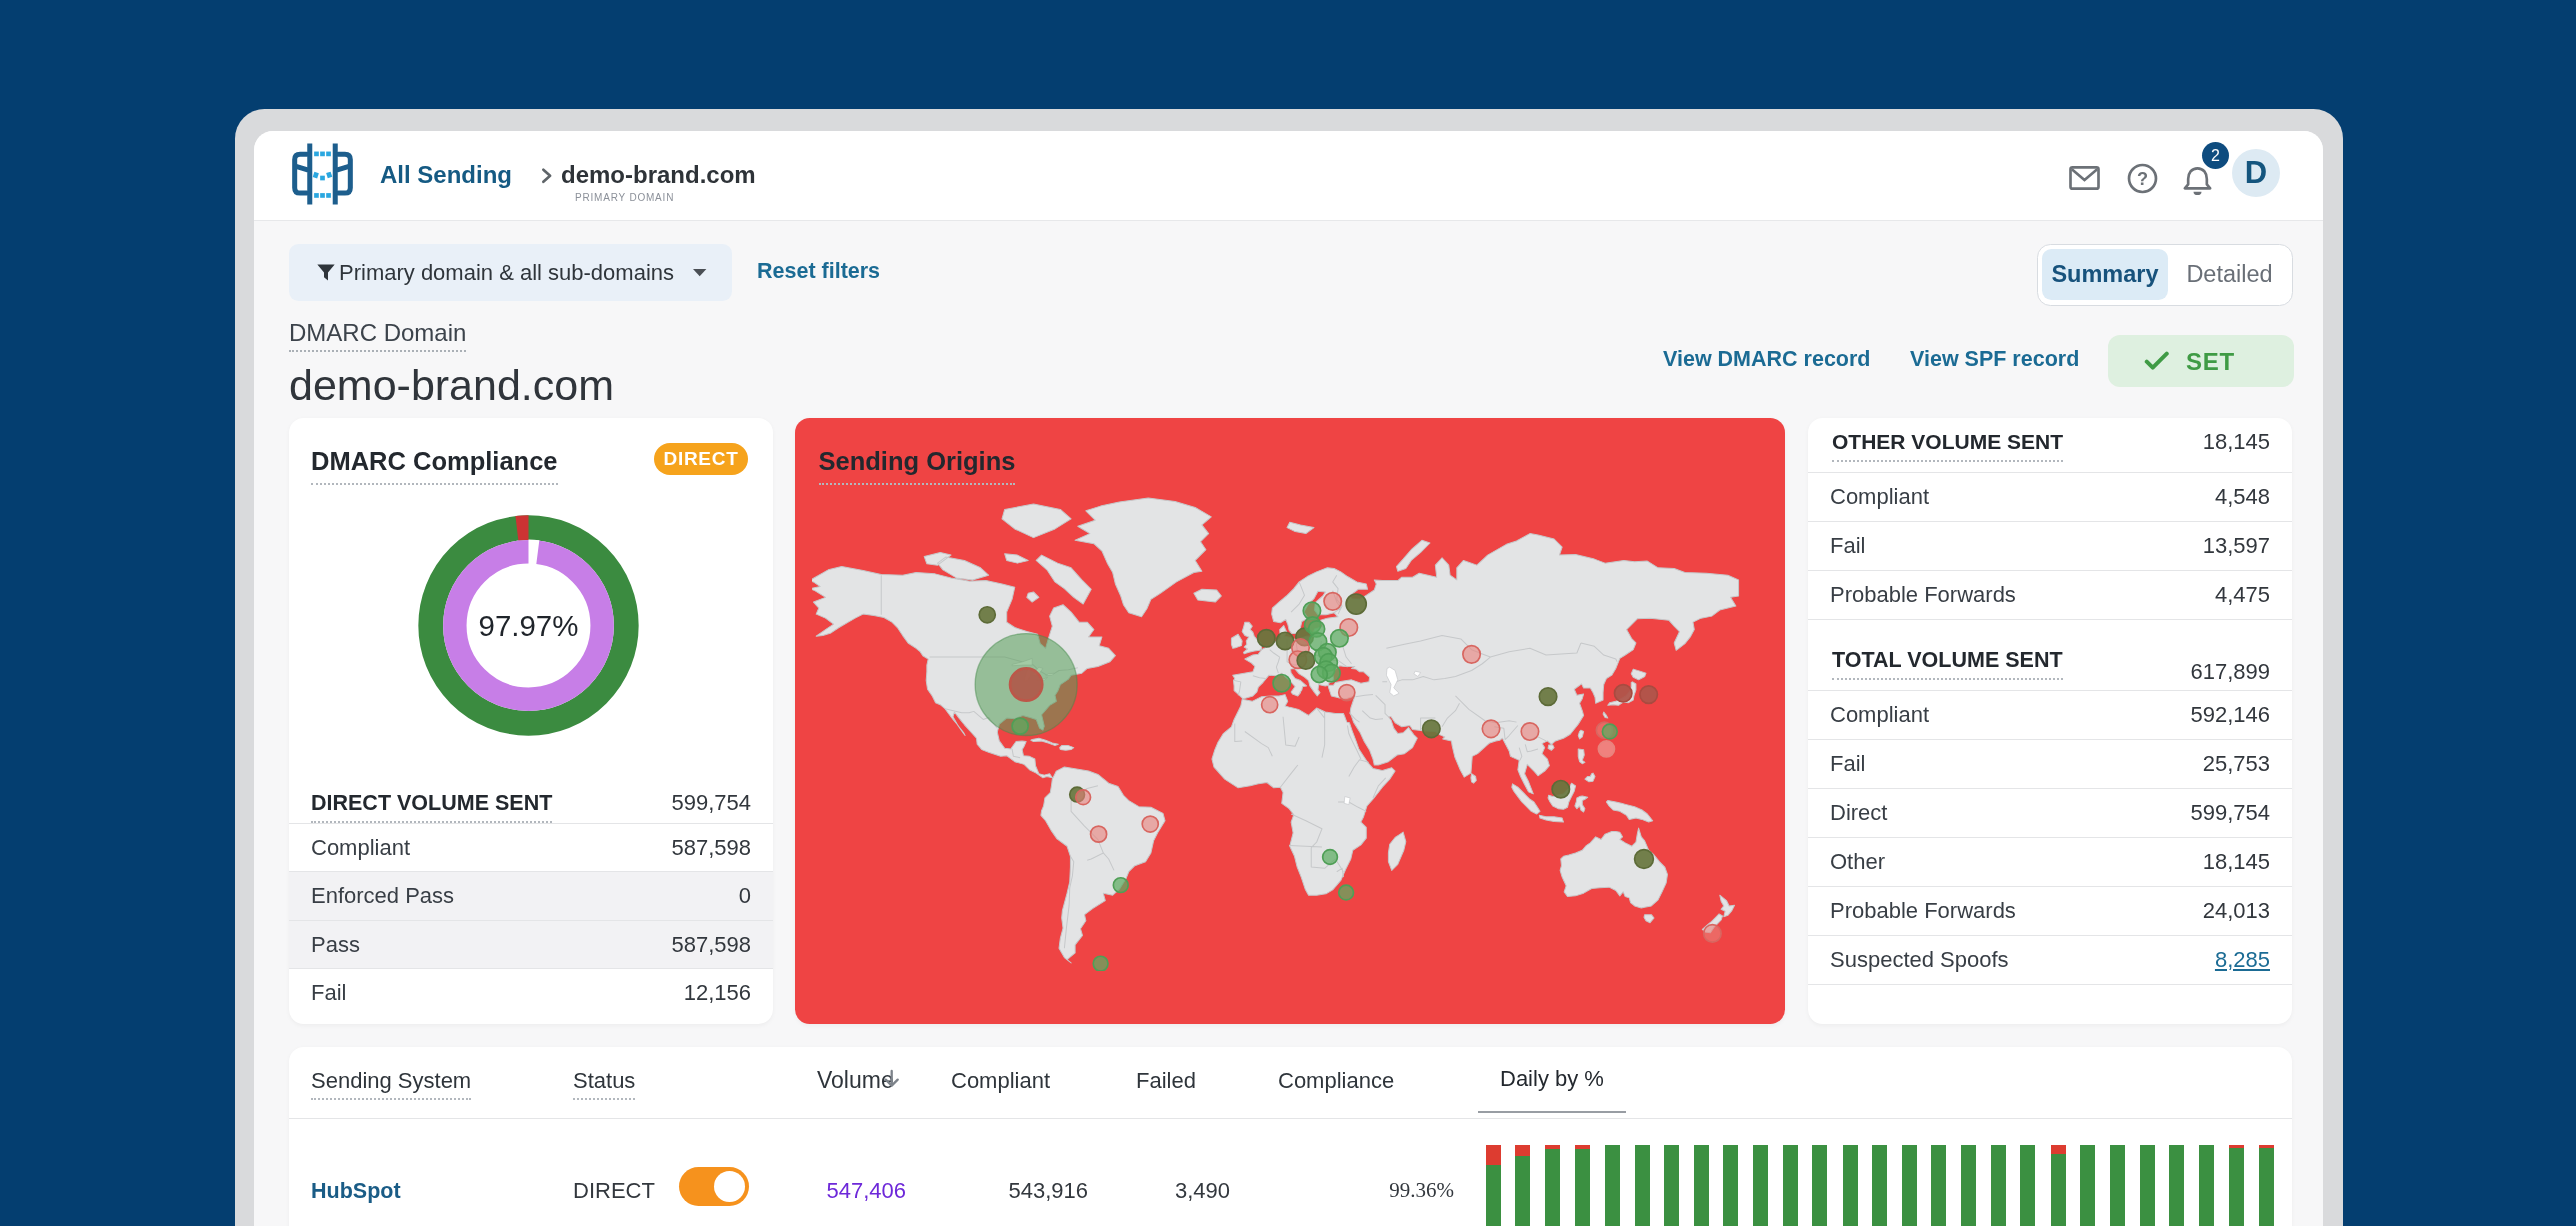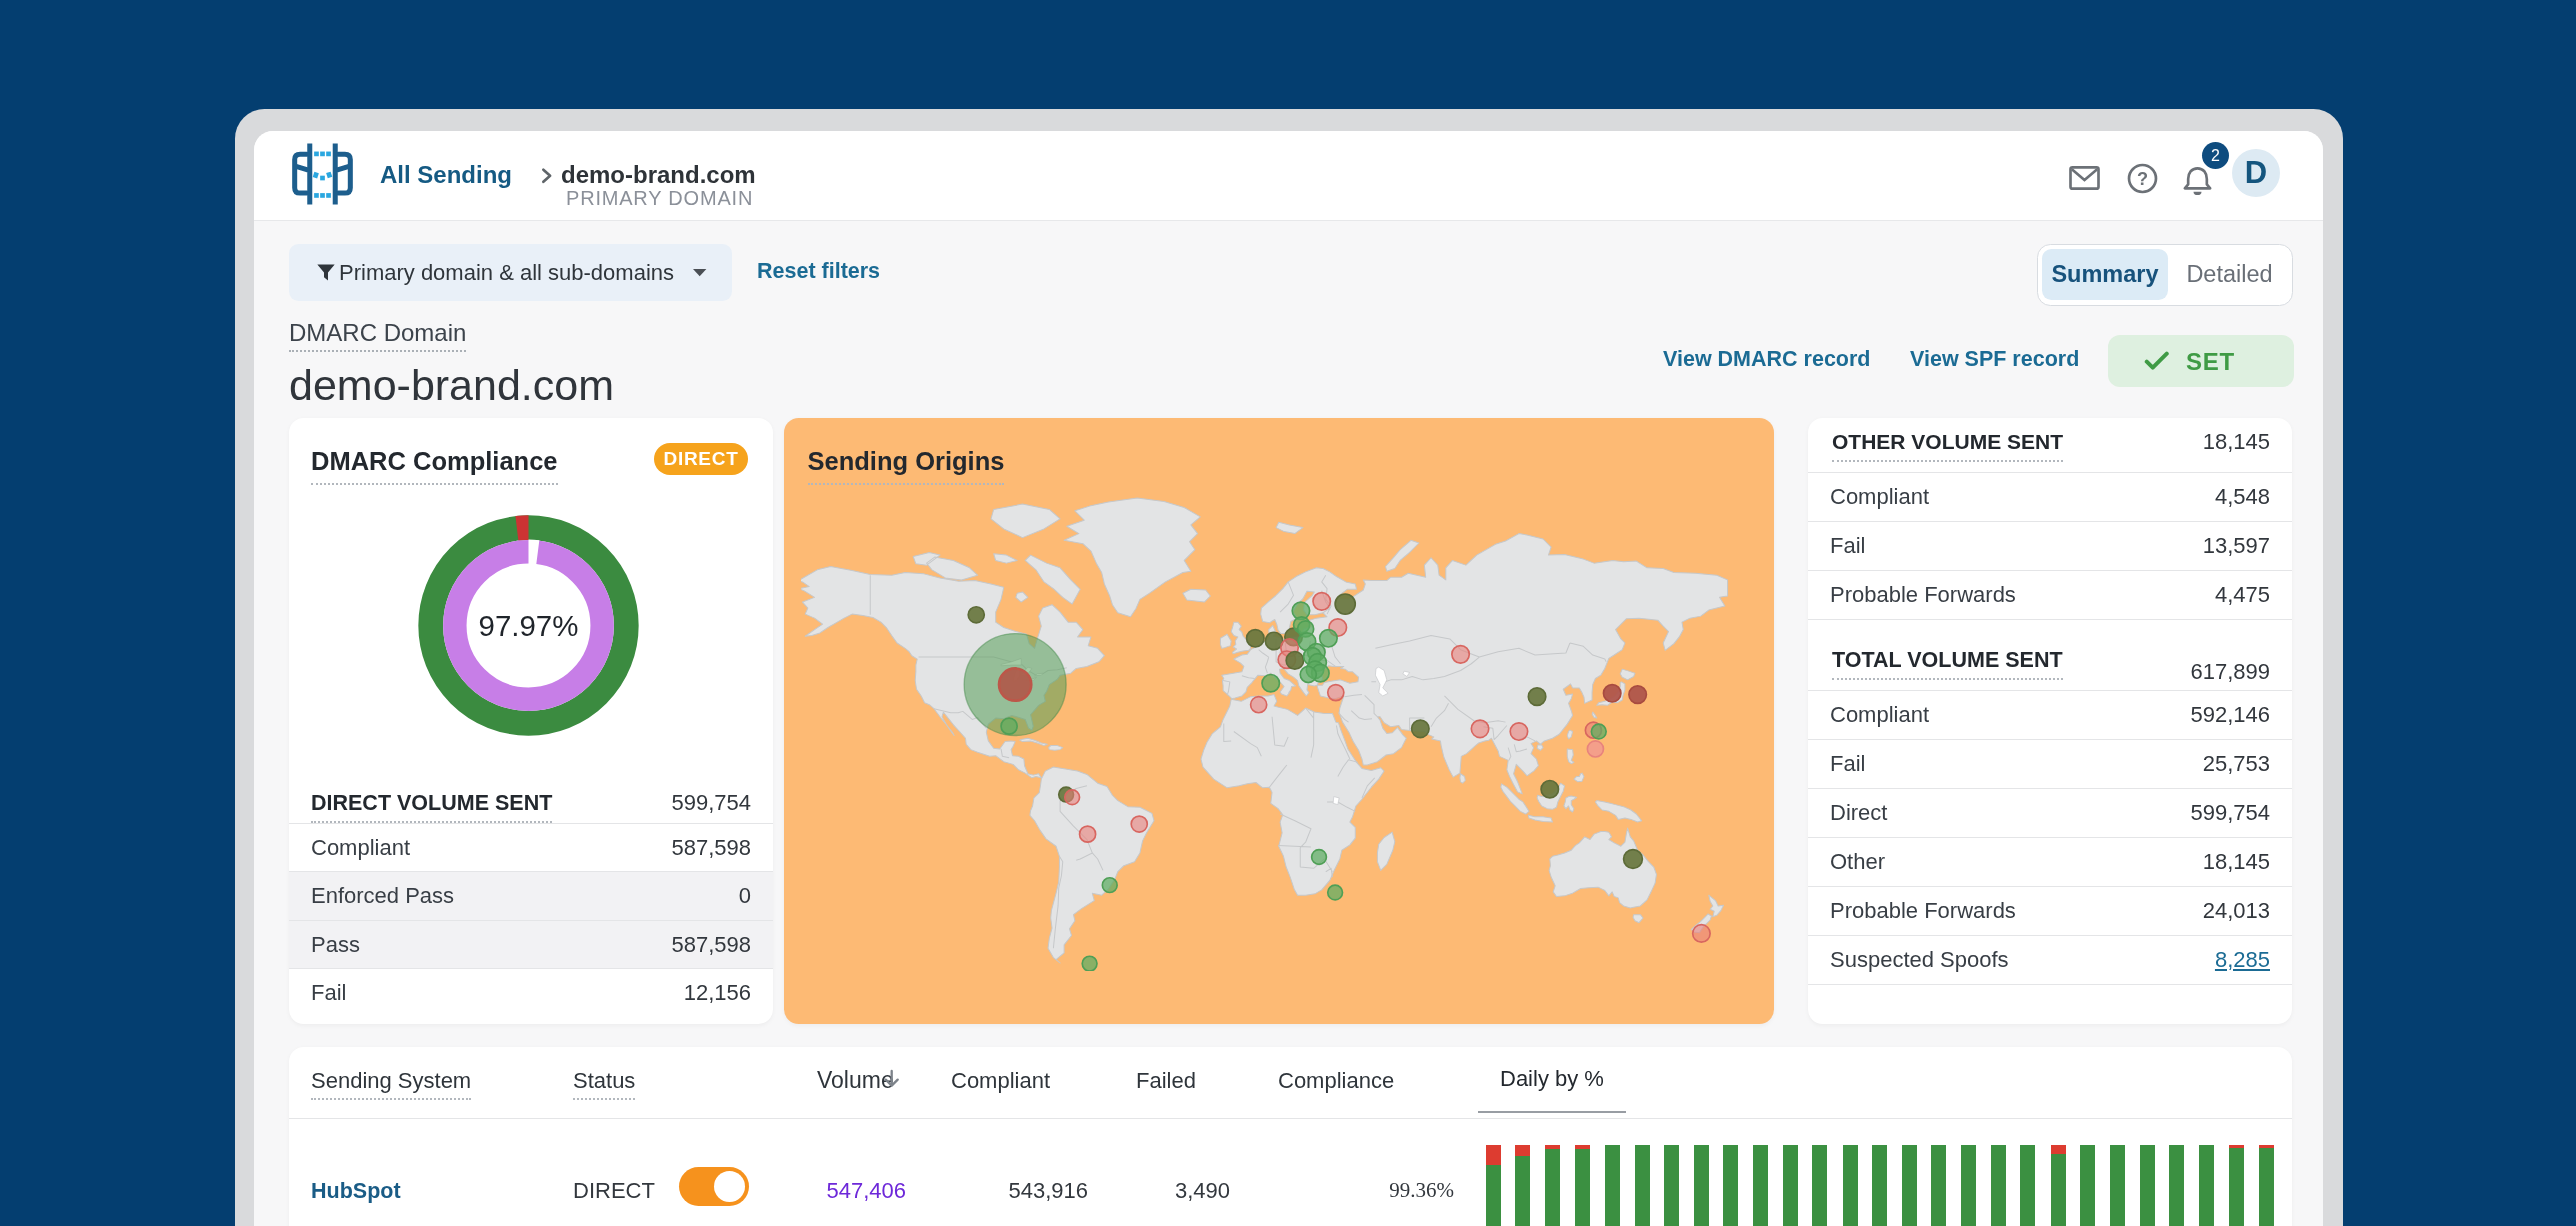--- a/index.html
+++ b/index.html
@@ -28,21 +28,21 @@
 <rect x="33" y="79" width="7" height="7"></rect>
           <rect x="42" y="79" width="7" height="7"></rect>
           <rect x="51" y="79" width="7" height="7"></rect>
 </g>
 </svg></div>
   <div class="abs" style="left:126px;top:32px;font-size:24px;line-height:24px;font-weight:bold;color:#155a83;">All Sending</div>
   <div class="abs" style="left:286px;top:34px;"><svg width="14.8" height="21.5" viewBox="0 0 22 32">
         <path d="M5,7 L15,16 L5,25" fill="none" stroke="#5f6569" stroke-width="4" stroke-linecap="round" stroke-linejoin="round"></path>
       </svg></div>
   <div class="abs" style="left:307px;top:32px;font-size:24px;line-height:24px;font-weight:bold;color:#2e3338;">demo-brand.com</div>
-  <div class="abs" style="left:312px;top:60px;font-size:20px;line-height:14px;color:#8b9099;letter-spacing:0.8px;">PRIMARY DOMAIN</div>
+  <div class="abs" style="left:321px;top:60px;font-size:10px;line-height:14px;color:#8b9099;letter-spacing:0.8px;">PRIMARY DOMAIN</div>
   <div class="abs" style="left:1815px;top:35px;"><svg width="31" height="24" viewBox="0 0 46 36">
         <rect x="2" y="2" width="42" height="32" rx="3" fill="none" stroke="#6c7177" stroke-width="4"></rect>
         <path d="M4,5 L23,21 L42,5" fill="none" stroke="#6c7177" stroke-width="4"></path>
       </svg></div>
   <div class="abs" style="left:1873px;top:32px;"><svg width="31" height="31" viewBox="0 0 46 46">
         <circle cx="23" cy="23" r="20" fill="none" stroke="#6c7177" stroke-width="4"></circle>
         <text x="23" y="32" text-anchor="middle" font-size="27" font-weight="bold" fill="#6c7177" font-family="Liberation Sans, sans-serif">?</text>
       </svg></div>
   <div class="abs" style="left:1928px;top:34px;"><svg width="31" height="32" viewBox="0 0 46 48">
         <path d="M23,5 C14,5 9,12 9,21 L9,29 L4,35 L42,35 L37,29 L37,21 C37,12 32,5 23,5 Z" fill="none" stroke="#6c7177" stroke-width="4" stroke-linejoin="round"></path>
@@ -101,21 +101,21 @@
     <div style="position:absolute;left:0;top:502px;width:484px;height:49px;background:#f2f2f4;border-top:1.3px solid #e4e5e7;">
 <div style="position:absolute;left:22px;top:50%;transform:translateY(-50%);font-size:22px;color:#383e45;">Pass</div>
 <div style="position:absolute;right:22px;top:50%;transform:translateY(-50%);font-size:22px;color:#32373d;">587,598</div>
       </div>
     <div style="position:absolute;left:0;top:550px;width:484px;height:49px;border-top:1.3px solid #e4e5e7;">
 <div style="position:absolute;left:22px;top:50%;transform:translateY(-50%);font-size:22px;color:#383e45;">Fail</div>
 <div style="position:absolute;right:22px;top:50%;transform:translateY(-50%);font-size:22px;color:#32373d;">12,156</div>
       </div>
   </div>
 
-  <div class="abs" style="left:530px;top:287px;width:990px;height:606px;background:#fdba74;border-radius:14.8px;box-shadow:0 1.3px 4px rgba(0,0,0,0.04);">
+  <div class="abs" style="left:541px;top:287px;width:990px;height:606px;background:#ef4444;border-radius:14.8px;box-shadow:0 1.3px 4px rgba(0,0,0,0.04);">
     <div style="position:absolute;left:23.5px;top:30px;font-size:25.5px;line-height:27px;font-weight:bold;color:#23282e;border-bottom:2.7px dotted #b2b7bd;padding-bottom:8px;">Sending Origins</div>
     <div style="position:absolute;left:17px;top:70px;"><svg width="973" height="483" viewBox="0 0 1450 720">
 <path d="M-4 138 L24 122 L44 117 L76 123 L103 129 L135 130 L155 126 L183 128 L207 134 L235 139 L259 138 L283 143 L302 148 L298 166 L290 185 L290 200 L302 208 L320 214 L336 218 L340 232 L348 239 L352 225 L358 206 L354 191 L360 179 L374 174 L386 185 L398 200 L410 200 L420 211 L412 222 L432 222 L428 235 L442 239 L452 250 L444 259 L426 266 L410 269 L402 276 L386 279 L382 285 L370 293 L366 303 L362 309 L364 318 L354 324 L342 338 L346 355 L344 361 L339 358 L334 345 L325 342 L314 339 L302 344 L290 343 L279 352 L276 364 L279 377 L287 388 L296 389 L304 378 L313 377 L319 378 L316 385 L313 390 L315 399 L324 400 L332 404 L333 414 L338 426 L346 428 L354 426 L358 432 L350 430 L344 432 L334 425 L324 420 L316 412 L302 408 L290 399 L281 400 L263 394 L253 390 L246 382 L245 373 L236 363 L227 353 L219 343 L212 334 L210 341 L218 355 L226 365 L228 369 L223 362 L216 352 L210 345 L198 329 L191 323 L184 320 L179 310 L172 300 L170 287 L171 274 L171 264 L173 255 L165 250 L161 244 L155 239 L143 231 L135 220 L127 208 L119 200 L107 193 L92 190 L76 188 L64 194 L52 201 L40 208 L28 216 L16 220 L6 221 L20 211 L32 203 L20 194 L6 188 L10 179 L2 170 L20 163 L4 153 L-4 150 L12 147 L2 140 Z M472 186 L491 192 L499 180 L505 166 L519 157 L543 140 L569 126 L581 124 L571 108 L587 92 L579 80 L591 68 L581 55 L595 43 L571 29 L541 20 L501 15 L458 21 L430 27 L408 34 L422 48 L396 57 L414 68 L392 78 L420 83 L432 94 L440 112 L448 126 L452 143 L460 161 L464 174 Z M342 100 L366 112 L386 119 L402 137 L416 151 L404 173 L390 163 L376 150 L362 140 L350 122 L334 108 Z M199 103 L227 108 L251 119 L263 130 L239 137 L215 134 L195 122 L187 112 Z M287 32 L330 24 L370 32 L386 46 L362 61 L330 74 L302 61 L283 46 Z M167 102 L191 96 L207 100 L187 115 L171 113 Z M287 98 L306 100 L322 108 L306 112 L290 108 Z M322 157 L330 155 L338 163 L328 170 L320 163 Z M358 434 L364 422 L376 416 L394 419 L412 422 L426 427 L442 440 L456 445 L464 458 L472 466 L487 475 L505 476 L523 485 L526 496 L515 514 L509 526 L505 544 L497 557 L481 563 L472 572 L468 582 L458 598 L448 607 L434 604 L437 615 L418 627 L406 636 L408 645 L400 657 L403 667 L392 681 L392 693 L380 703 L386 708 L376 700 L368 686 L370 671 L374 656 L372 641 L373 630 L380 604 L384 587 L385 565 L385 549 L380 534 L365 523 L356 510 L348 496 L341 488 L342 481 L345 474 L347 462 L355 454 L357 442 Z M641 315 L656 318 L670 311 L684 310 L696 310 L705 308 L709 318 L705 325 L712 327 L725 330 L740 339 L752 328 L765 334 L780 336 L792 336 L794 341 L797 349 L801 350 L805 362 L810 375 L815 389 L822 400 L828 409 L836 418 L850 421 L864 417 L869 422 L861 434 L850 446 L836 464 L827 474 L822 490 L818 498 L826 506 L826 522 L818 532 L806 540 L803 553 L795 569 L788 585 L776 599 L766 605 L752 607 L740 607 L735 598 L729 580 L723 565 L719 549 L712 534 L717 514 L714 498 L718 487 L711 478 L700 470 L702 454 L698 446 L688 447 L678 439 L665 441 L653 444 L635 447 L615 434 L599 416 L596 404 L600 391 L605 379 L613 366 L625 356 L629 345 L639 325 Z M881 513 L885 527 L882 540 L873 561 L864 570 L859 557 L859 544 L861 531 L869 521 L875 517 Z M627 279 L657 274 L660 266 L655 261 L645 255 L657 249 L665 248 L670 241 L680 236 L692 228 L698 224 L697 211 L703 205 L707 214 L704 221 L713 223 L721 226 L737 221 L746 220 L749 210 L761 207 L758 197 L768 194 L784 192 L778 186 L766 189 L754 189 L749 182 L750 171 L762 160 L765 155 L754 154 L748 165 L739 174 L733 185 L739 194 L730 199 L727 212 L721 217 L715 217 L711 212 L709 203 L706 196 L698 201 L688 199 L685 188 L686 179 L696 170 L707 161 L718 150 L726 140 L738 132 L752 125 L768 119 L778 120 L788 125 L798 132 L812 140 L826 143 L828 151 L814 151 L802 160 L804 165 L816 166 L826 160 L838 152 L841 143 L838 137 L850 138 L873 138 L879 133 L895 133 L905 127 L931 133 L929 115 L939 104 L949 115 L951 130 L961 137 L961 119 L971 108 L991 115 L1007 100 L1035 84 L1050 79 L1070 68 L1082 70 L1106 76 L1118 88 L1114 100 L1138 99 L1166 106 L1182 112 L1210 108 L1226 110 L1245 109 L1261 119 L1285 120 L1301 126 L1333 127 L1365 130 L1381 137 L1381 161 L1369 163 L1377 176 L1353 182 L1341 191 L1325 194 L1313 200 L1315 211 L1309 222 L1301 232 L1288 242 L1285 231 L1293 214 L1285 206 L1277 197 L1267 196 L1249 194 L1230 195 L1214 211 L1222 225 L1228 231 L1224 241 L1212 249 L1204 254 L1198 269 L1192 279 L1184 284 L1180 293 L1179 305 L1179 316 L1168 321 L1167 312 L1164 305 L1160 298 L1150 298 L1147 292 L1136 300 L1140 309 L1150 307 L1148 314 L1144 321 L1148 332 L1150 339 L1142 352 L1130 367 L1120 373 L1108 377 L1102 382 L1096 377 L1088 381 L1092 387 L1088 396 L1096 404 L1099 414 L1092 422 L1082 429 L1076 422 L1066 412 L1062 426 L1068 438 L1075 456 L1068 453 L1062 442 L1056 430 L1052 420 L1054 406 L1041 400 L1039 392 L1029 373 L1025 376 L1019 377 L1010 380 L1004 385 L992 396 L984 400 L983 413 L982 425 L972 431 L966 420 L958 401 L954 384 L953 377 L940 374 L943 371 L936 368 L929 363 L910 362 L895 360 L891 354 L879 356 L869 350 L863 341 L859 341 L863 346 L867 358 L873 366 L881 365 L889 357 L897 368 L902 373 L895 387 L883 396 L872 398 L859 408 L844 413 L838 413 L836 404 L831 391 L823 378 L817 365 L807 349 L805 343 L802 335 L803 328 L807 316 L809 310 L796 314 L786 313 L782 312 L774 310 L772 304 L770 298 L769 294 L777 294 L780 290 L790 288 L804 286 L818 291 L830 289 L831 282 L822 274 L816 274 L811 270 L804 269 L809 266 L803 266 L794 266 L786 265 L780 270 L776 277 L777 284 L776 289 L771 290 L769 294 L765 295 L760 294 L755 293 L754 301 L757 305 L753 310 L749 305 L742 295 L740 287 L734 282 L726 277 L719 269 L713 270 L714 276 L720 284 L728 287 L737 295 L731 296 L730 301 L727 305 L728 305 L724 310 L716 307 L714 304 L720 296 L712 287 L706 282 L700 276 L692 280 L681 279 L676 285 L672 290 L665 297 L663 304 L657 310 L647 313 L642 314 L637 309 L629 302 L629 295 L628 287 L630 284 Z M644 247 L651 245 L659 243 L667 242 L670 239 L669 231 L665 228 L659 221 L657 215 L653 211 L656 206 L651 200 L645 200 L643 208 L641 214 L645 220 L651 222 L647 228 L648 233 L644 237 L649 240 L643 245 Z M640 235 L641 228 L635 218 L625 224 L625 233 L627 239 L631 238 Z M575 167 L601 170 L610 161 L603 152 L581 151 L569 157 Z M1224 270 L1234 273 L1243 276 L1241 281 L1232 286 L1224 282 L1221 277 Z M1223 289 L1228 292 L1228 301 L1225 310 L1224 316 L1217 320 L1209 319 L1202 324 L1194 323 L1186 324 L1189 320 L1198 318 L1206 314 L1213 310 L1219 303 L1221 296 L1221 290 Z M1146 361 L1150 363 L1148 371 L1144 374 L1142 369 L1144 363 Z M1098 383 L1104 383 L1106 387 L1102 391 L1097 388 Z M1142 389 L1150 390 L1151 398 L1148 406 L1152 409 L1148 411 L1144 408 L1142 400 Z M1164 425 L1167 430 L1164 437 L1158 438 L1152 434 L1156 430 L1160 430 L1162 426 Z M1044 441 L1052 446 L1058 452 L1064 458 L1070 464 L1076 468 L1080 474 L1085 482 L1080 486 L1072 482 L1064 474 L1058 468 L1052 460 L1046 452 L1043 446 Z M1084 488 L1094 490 L1106 490 L1118 492 L1120 498 L1106 497 L1094 495 L1085 492 Z M1098 458 L1104 460 L1112 458 L1120 456 L1128 448 L1132 440 L1138 444 L1136 452 L1132 460 L1128 468 L1126 476 L1120 479 L1112 478 L1104 474 L1100 468 L1097 462 Z M1140 462 L1144 460 L1148 459 L1156 461 L1152 464 L1148 466 L1148 472 L1152 478 L1150 483 L1146 480 L1144 474 L1140 478 L1137 474 L1139 468 Z M1186 466 L1198 468 L1206 470 L1214 472 L1226 475 L1237 480 L1245 486 L1253 496 L1247 498 L1237 494 L1228 492 L1218 494 L1214 488 L1204 482 L1194 480 L1188 474 L1184 468 Z M983 426 L989 430 L990 436 L986 440 L983 438 L982 432 Z M1116 553 L1120 549 L1128 547 L1138 544 L1148 540 L1154 533 L1160 529 L1168 520 L1176 524 L1182 516 L1192 512 L1198 512 L1204 513 L1208 520 L1204 524 L1212 529 L1222 534 L1228 528 L1230 516 L1232 507 L1236 520 L1241 526 L1247 540 L1255 547 L1263 557 L1271 565 L1275 576 L1273 589 L1267 602 L1261 614 L1251 623 L1241 625 L1236 626 L1226 623 L1220 618 L1218 611 L1212 609 L1209 602 L1204 608 L1198 600 L1188 595 L1174 596 L1162 597 L1150 604 L1138 608 L1126 609 L1121 602 L1124 593 L1118 580 L1115 570 L1117 563 Z M1241 636 L1251 636 L1255 641 L1249 648 L1243 645 L1240 640 Z M1353 607 L1363 615 L1367 623 L1375 622 L1371 630 L1365 637 L1359 639 L1361 631 L1355 628 L1359 623 L1355 616 Z M1352 635 L1357 638 L1355 644 L1349 650 L1345 654 L1339 663 L1331 662 L1327 658 L1335 651 L1341 646 L1347 640 Z M328 375 L338 373 L348 376 L358 380 L367 382 L362 384 L352 380 L342 377 L330 378 L326 376 Z M372 384 L382 384 L390 387 L386 390 L378 391 L370 390 L369 387 Z M712 51 L728 55 L748 59 L736 68 L720 65 L708 59 Z M873 124 L885 120 L893 108 L907 96 L921 82 L909 78 L893 92 L881 106 L871 117 Z M1180 334 L1184 339 L1186 343 L1182 342 L1179 337 Z" fill="#e3e4e5" stroke="#c6c8ca" stroke-width="1.5" stroke-linejoin="round"></path>
 <path d="M103 130 L103 189 M175 252 L287 252 L306 257 L330 264 L338 272 L350 279 L360 277 L368 272 L382 271 L396 268 M198 329 L223 335 L234 335 L241 333 L255 345 L263 342 L270 351 L276 358 M298 389 L300 400 L310 402 M426 444 L410 448 L398 456 L386 466 L386 482 L406 504 L426 524 L434 544 L442 553 L450 570 M385 549 L390 557 L388 578 L384 596 L383 623 L379 656 L376 686 M434 544 L416 553 L410 555 M657 280 L667 283 L676 284 M629 287 L639 289 L637 303 L635 309 M697 252 L695 259 L692 267 L695 276 M721 226 L723 241 L712 245 M760 244 L758 236 L759 228 M776 153 L782 170 L788 179 L778 186 M791 236 L796 252 L804 262 M856 239 L883 233 L907 228 L939 220 L967 225 L983 241 L1003 249 L1011 252 M1011 252 L1039 244 L1070 239 L1094 249 L1122 247 L1140 246 L1146 231 M1146 231 L1166 236 L1180 249 L1198 255 L1200 259 M959 310 L979 330 L1003 347 L1019 350 L1039 347 L1050 349 M939 356 L947 343 L959 332 L965 321 M907 361 L907 343 L929 343 M840 309 L854 323 L854 336 L859 341 M810 311 L824 309 L836 308 M820 332 L832 343 L840 345 L851 344 M630 351 L630 378 L641 377 M645 363 L670 381 L680 387 L686 400 M702 341 L704 362 L706 383 L720 385 L726 371 M764 334 L764 375 L764 383 L760 402 M752 328 L764 343 M801 335 L810 345 L816 349 M798 354 L800 366 L804 375 L812 391 L818 404 M724 413 L720 418 L712 428 L698 446 M784 468 L800 468 L814 476 L826 482 M714 486 L736 496 L760 508 L752 528 L744 536 M744 536 L744 565 L764 567 L780 553 L792 572 M711 533 L736 534 L760 535 M800 430 L808 416 L816 405 L830 409 M855 432 L844 444 L836 462 M782 572 L790 567 L792 580 M1070 375 L1082 371 L1094 377 M1063 382 L1066 393 L1072 392 L1082 389 M1054 387 L1058 400 L1055 406 M1017 356 L1031 358 L1033 375 L1039 369 L1052 354 M895 286 L911 281 L927 286 L943 284 L959 281 L983 272 L999 262 L1011 252 M863 291 L879 286 L895 286 M850 289 L857 289 M770 257 L784 257 L798 267 M756 269 L772 277 L778 278 M740 252 L752 249 L770 257 M719 264 L730 263 L740 267 M682 241 L688 246 L697 252 M708 225 L708 259 L719 264 M782 130 L776 140 L784 150 L782 166 L790 176 L784 188 M726 140 L734 160 L726 173 L714 185" fill="none" stroke="#c6c8ca" stroke-width="1.5" stroke-linejoin="round"></path>
 <path d="M298 263 L314 259 L328 254 L328 264 L314 264 L298 265 Z M316 288 L318 279 L322 269 L326 268 L326 279 L321 287 Z M328 279 L332 274 L338 267 L344 269 L338 277 L333 280 Z M334 287 L344 285 L351 282 L346 287 Z M348 280 L358 279 L361 276 L352 277 Z M861 267 L869 272 L873 286 L867 298 L875 306 L867 310 L861 305 L863 293 L856 279 L857 269 Z M899 273 L907 275 L903 281 L897 277 Z M794 460 L802 462 L800 472 L793 470 Z" fill="#ffffff" stroke="#c6c8ca" stroke-width="1"></path>
 <circle cx="319" cy="293" r="76" fill="rgba(88,158,90,0.55)" stroke="rgba(70,140,75,0.5)" stroke-width="2"></circle>
 <circle cx="319" cy="293" r="24" fill="#b05a4a" stroke="#c04f43" stroke-width="4" opacity="0.92"></circle>
 <circle cx="261" cy="189" r="12" fill="rgba(104,118,62,0.92)" stroke="#5d6b38" stroke-width="2.5"></circle>
 <circle cx="310" cy="355" r="12" fill="rgba(93,172,97,0.72)" stroke="#4f9f56" stroke-width="2.5"></circle>
 <circle cx="395" cy="457" r="11" fill="rgba(104,118,62,0.92)" stroke="#5d6b38" stroke-width="2.5"></circle>

